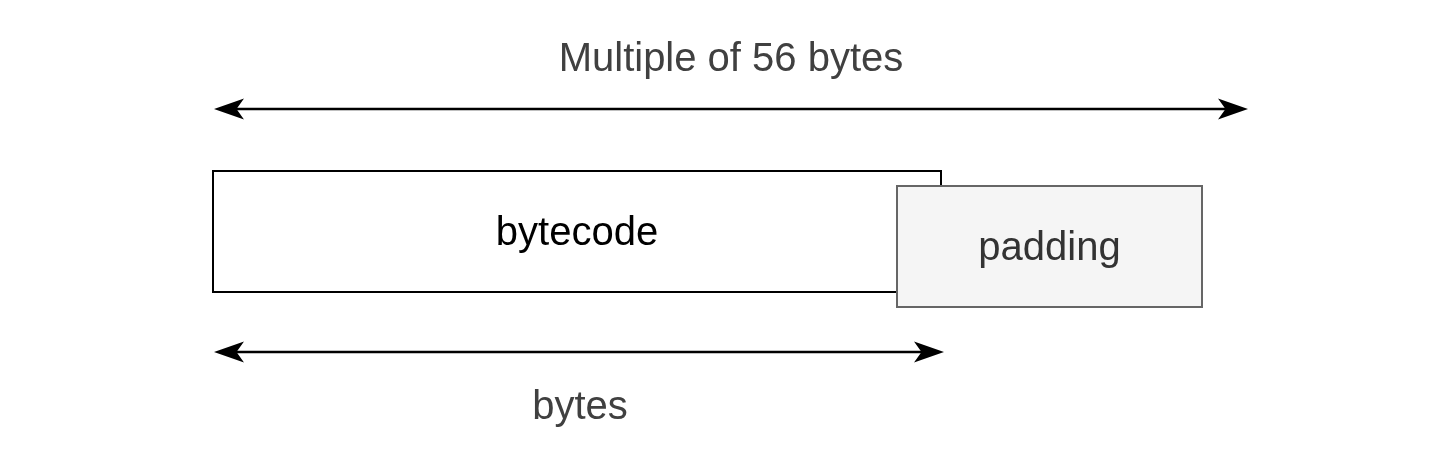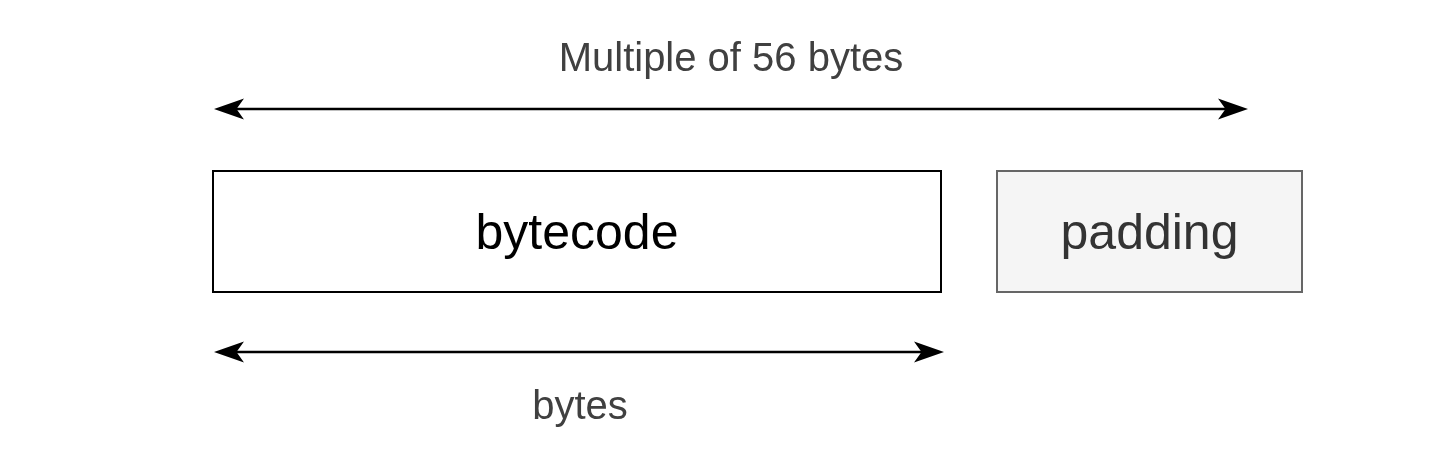--- a/index.html
+++ b/index.html
@@ -55,38 +55,39 @@
     white-space: nowrap;
   }
   .segment {
     position: absolute;
     top: 170px;
     height: 123px;
     box-sizing: border-box;
     display: flex;
     align-items: center;
     justify-content: center;
-    font-size: 50px;
+    font-size: 40px;
     white-space: nowrap;
   }
   .segment-bytecode {
     left: 212px;
     width: 730px;
     background: var(--bytecode-fill);
     border: 2px solid var(--bytecode-border);
     color: var(--bytecode-text);
     z-index: 1;
   }
   .segment-padding {
-    left: 996px;
+    left: 896px;
     width: 307px;
     background: var(--padding-fill);
     border: 2px solid var(--padding-border);
     color: var(--padding-text);
     z-index: 2;
+    margin-top: 15px;
   }
   .length-label {
     position: absolute;
     left: 215px;
     width: 730px;
     top: 381px;
     text-align: center;
     font-size: 40px;
     line-height: 48px;
     color: var(--label-text);

